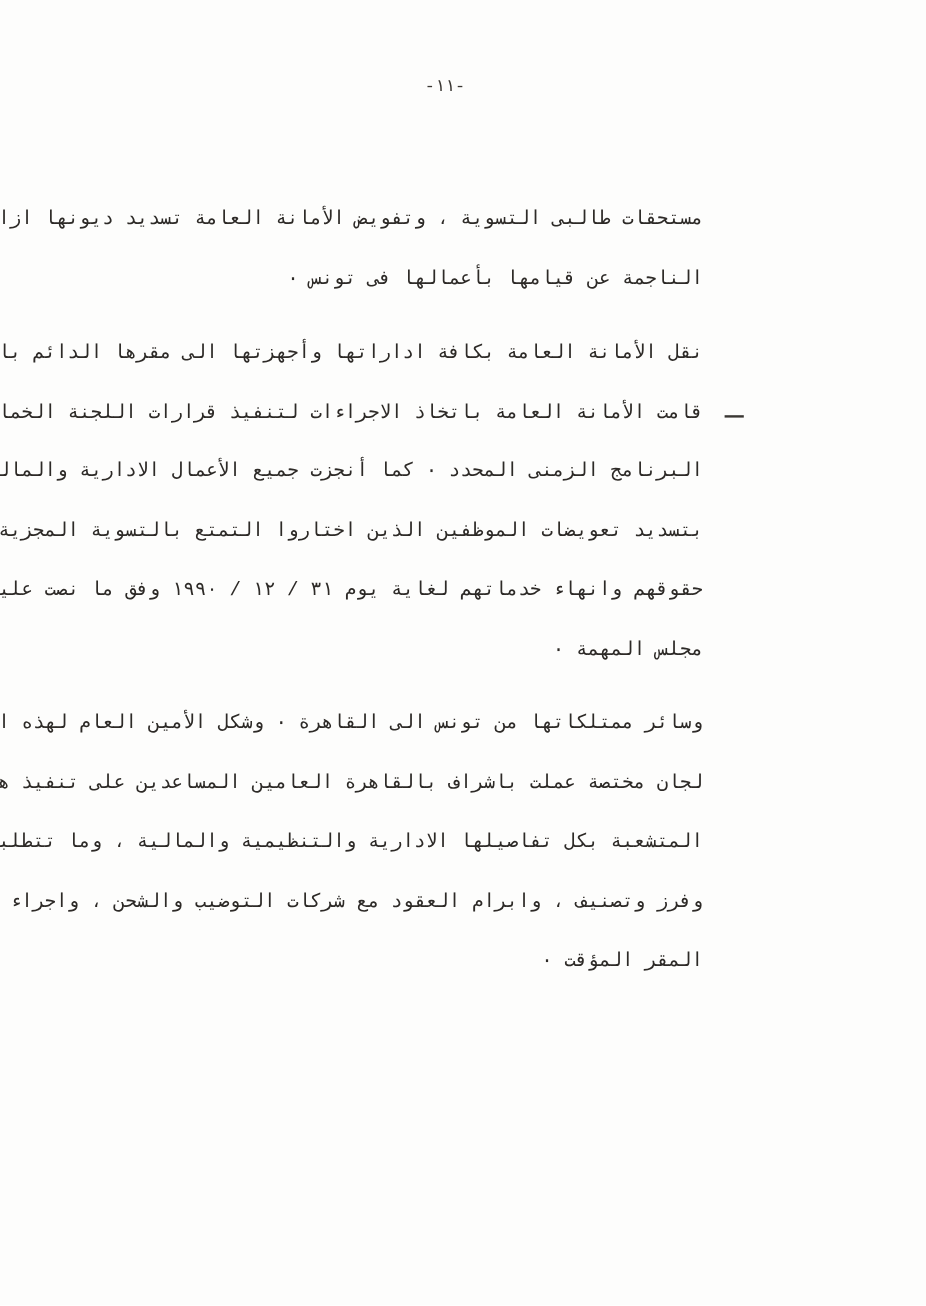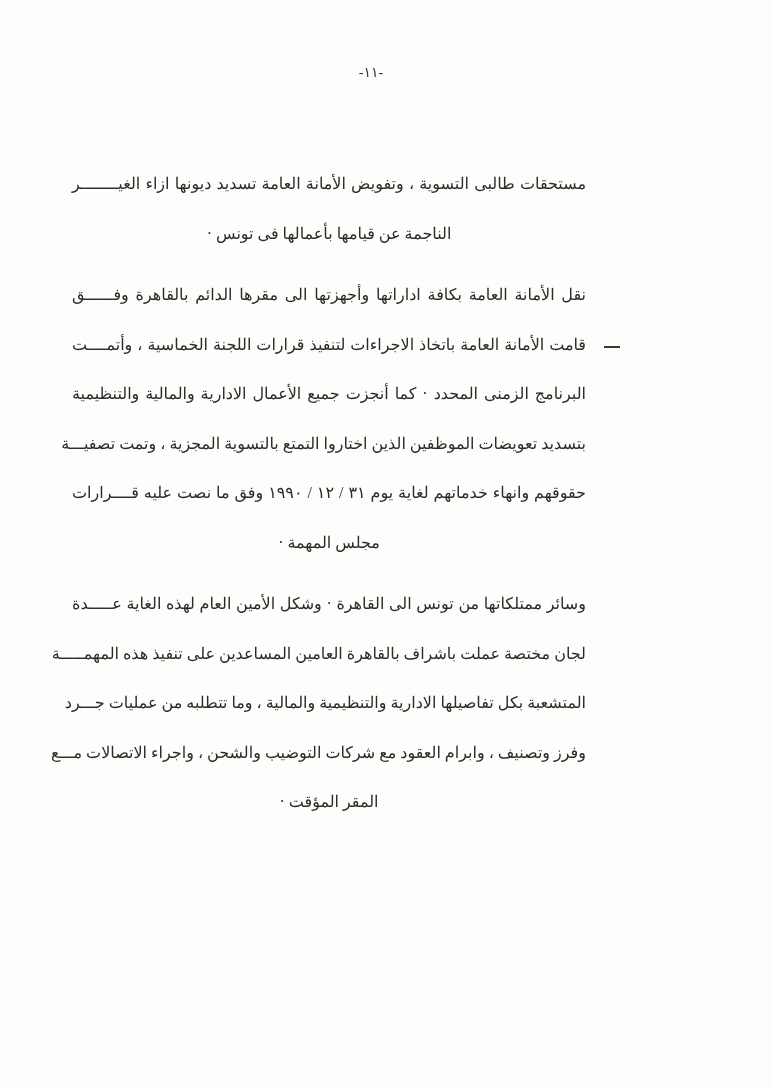--- a/index.html
+++ b/index.html
@@ -6,21 +6,21 @@
     margin: 0;
     padding: 0;
     background: #ffffff;
   }
   .page {
     position: relative;
     width: 772px;
     height: 1088px;
     background: #fdfdfc;
     overflow: hidden;
-    font-family: Liberation Serif, serif;
+    font-family: Liberation Mono, monospace;
     color: #2d2a27;
   }
   .page-number {
     position: absolute;
     top: 64px;
     left: 0;
     width: 742px;
     text-align: center;
     font-size: 14px;
     letter-spacing: 3px;
@@ -37,21 +37,21 @@
   }
   .para {
     position: relative;
     margin: 12px;
   }
   .line {
     position: relative;
     height: 49.5px;
     line-height: 49.5px;
     white-space: nowrap;
-    text-align: center;
+    text-align: right;
     color: #2d2a27;
   }
   .line.full {
     text-align: justify;
     text-align-last: justify;
     text-justify: inter-word;
   }
   .dash {
     position: absolute;
     right: -34px;

